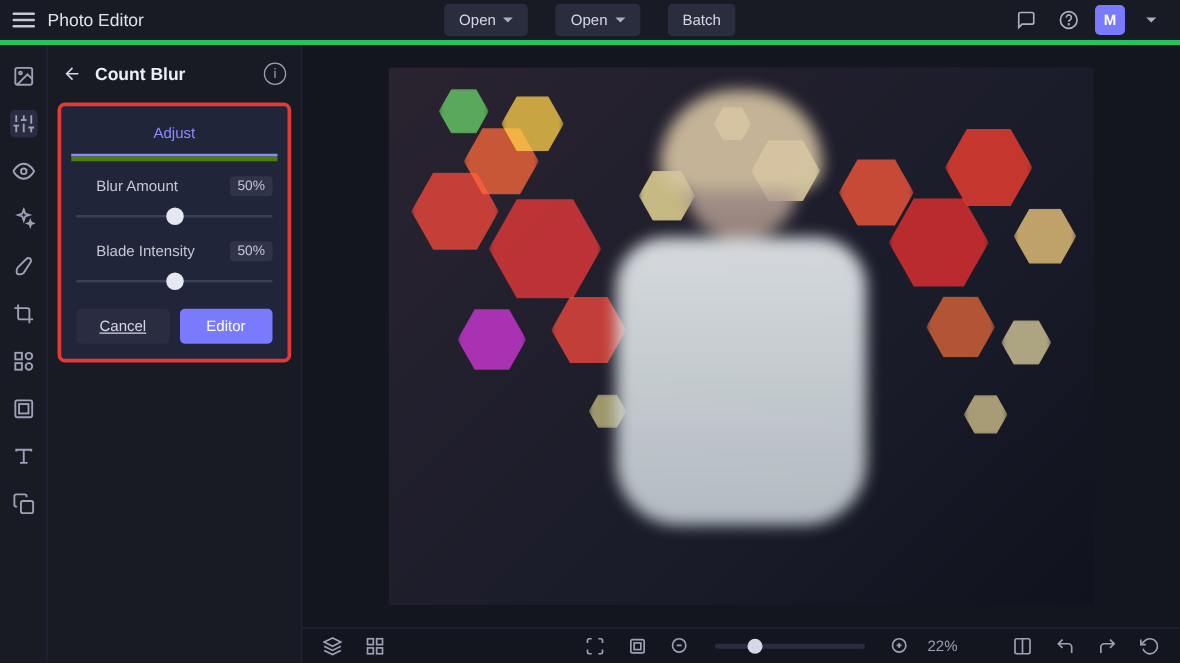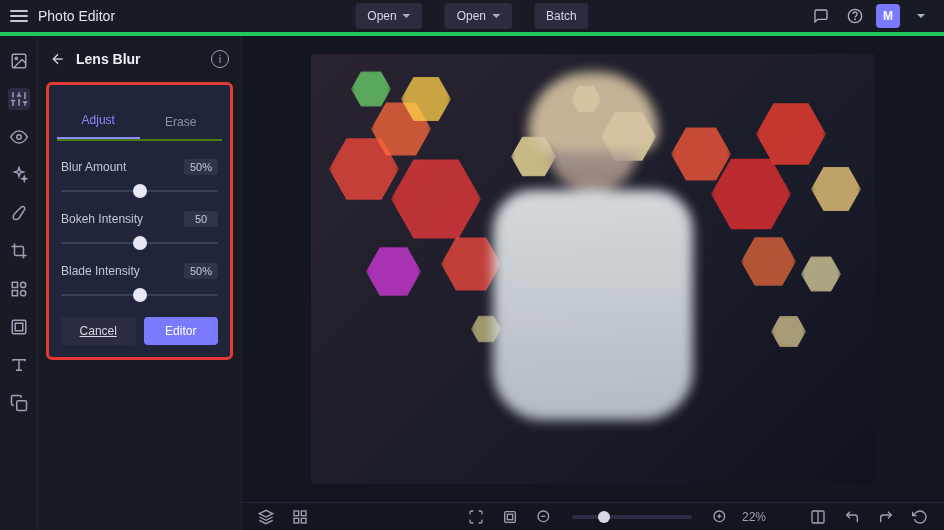--- a/index.html
+++ b/index.html
@@ -56,25 +56,25 @@
 .panel-head .back { cursor:pointer; color:#d6d8e5;}
 .panel-title { font-size:14px; font-weight:600; color:#eceef7;}
 .info-i { margin-left:auto; width:18px; height:18px; border:1.5px solid #9ea1b5; border-radius:50%; display:flex; align-items:center; justify-content:center; font-size:11px; color:#9ea1b5; cursor:pointer;}
 .panel-card {
   margin:8px 8px 0 8px;
   background:#20253a;
   border-radius:6px;
   border:3px solid #e53935;
   padding:0 12px 12px 12px;
 }
-.tabs { display:flex; border-bottom:2px solid #4d7c0f; margin:18px -4px;align-items:flex-end;}
+.tabs { display:flex; border-bottom:4px solid #4d7c0f; margin:4px -4px;}
 .tab { flex:1; text-align:center; padding:10px 0; font-size:12px; cursor:pointer; color:#8e91a6;}
 .tab.active { color:#8b8bff; border-bottom:2px solid #8b8bff;}
 .ctrl { margin-top:12px;}
-.ctrl-row { display:flex; align-items:center; justify-content:space-between;}
+.ctrl-row { display:flex; align-items:center; justify-content:space-between;margin-left:16px;}
 .ctrl-label { font-size:12px; color:#c5c7d4;}
 .ctrl-value { font-size:11px; color:#c5c7d4; background:#30344b; border-radius:3px; padding:2px 6px; min-width:34px; text-align:center;}
 .slider {
   margin-top:8px; position:relative; height:16px;
 }
 .track { position:absolute; top:7px; left:0; right:0; height:2px; background:#3a3f5a; border-radius:2px;}
 .thumb { position:absolute; top:1px; width:14px; height:14px; border-radius:50%; background:#e6e7f2; transform:translateX(-50%);}
 .seg-group { display:flex; gap:0; margin-top:8px;}
 .seg { flex:1; height:26px; display:flex; align-items:center; justify-content:center; font-size:12px; color:#c5c7d4; border:1px solid #353a55; cursor:pointer; background:#252a40;}
 .seg:first-child { border-radius:3px 0 0 3px;}
@@ -243,51 +243,40 @@
   </div>
 
   <div class="panel">
     <div class="panel-head">
       <div class="back">
         <svg width="16" height="16" viewBox="0 0 24 24" fill="none" stroke="currentColor" stroke-width="2">
             <path d="M19 12H5"></path>
             <path d="M12 19l-7-7 7-7"></path>
           </svg>
       </div>
-      <div class="panel-title">Lens Blur</div>
+      <div class="panel-title">Count Blur</div>
       <div class="info-i">i</div>
     </div>
 
     <div class="panel-card">
       <div class="tabs">
         <div class="tab active">Adjust</div>
-        <div class="tab">Erase</div>
       </div>
 
       <div class="ctrl">
         <div class="ctrl-row">
           <span class="ctrl-label">Blur Amount</span>
           <span class="ctrl-value">50%</span>
         </div>
         <div class="slider">
           <div class="track"></div>
             <div class="thumb" style="left:50%"></div>
         </div>
       </div>
 
-      <div class="ctrl">
-        <div class="ctrl-row">
-          <span class="ctrl-label">Bokeh Intensity</span>
-          <span class="ctrl-value">50</span>
-        </div>
-        <div class="slider">
-          <div class="track"></div>
-            <div class="thumb" style="left:50%"></div>
-        </div>
-      </div>
 
       <div class="ctrl">
         <div class="ctrl-row">
           <span class="ctrl-label">Blade Intensity</span>
           <span class="ctrl-value">50%</span>
         </div>
         <div class="slider">
           <div class="track"></div>
             <div class="thumb" style="left:50%"></div>
         </div>

